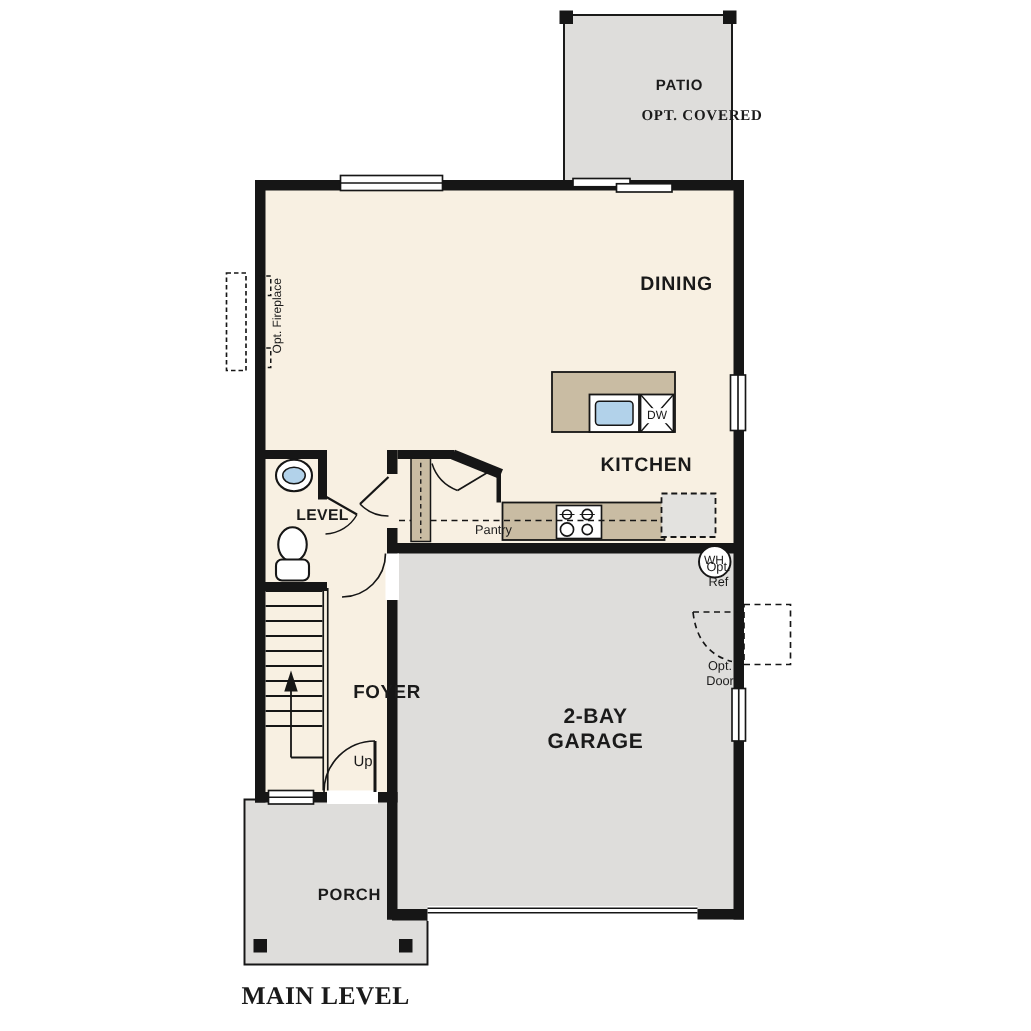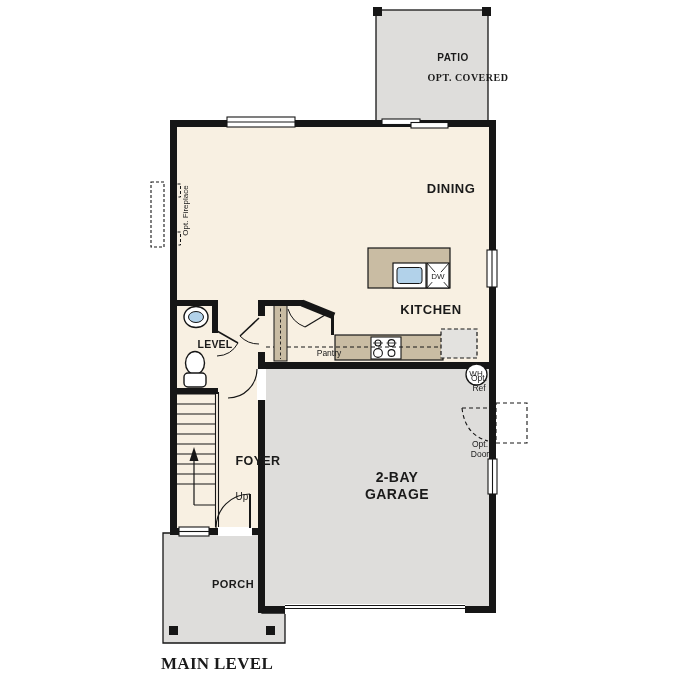--- a/index.html
+++ b/index.html
@@ -15,23 +15,23 @@
   .lbl.wrap { white-space:normal; }
   .b { font-weight:bold; }
   .patio-name  { left:433px; top:58px;  font-size:10px; letter-spacing:.5px; }
   .patio-note  { left:448px; top:78px;  font-size:10px; letter-spacing:.5px;font-family:Liberation Serif, serif; }
   .great-room  { left:278px; top:215px; font-size:13.5px; width:72px; letter-spacing:.4px; }
   .dining      { left:431px; top:189px; font-size:13px; letter-spacing:.5px; }
   .kitchen     { left:411px; top:310px; font-size:13px; letter-spacing:.5px; }
   .pwdr        { left:195px; top:344px; font-size:10.5px; letter-spacing:.2px; }
   .pantry      { left:309px; top:353px; font-size:8.5px; }
   .foyer       { left:238px; top:462px; font-size:12.5px; letter-spacing:.4px; }
-  .up          { left:222px; top:497px; font-size:10px; }
+  .up          { left:222px; top:509px; font-size:10px; }
   .garage      { left:377px; top:486px; font-size:14px; width:82px; letter-spacing:.4px; }
-  .porch       { left:213px; top:585px; font-size:11px; letter-spacing:.5px; }
+  .porch       { left:213px; top:598px; font-size:11px; letter-spacing:.5px; }
   .wh          { left:456px; top:374px; font-size:8px;text-align:center; }
   .dw          { left:438px; top:277px; font-size:8px; background:#ffffff; padding:0 1px;text-align:right; }
   .opt-ref     { left:459px; top:343px; font-size:8.5px; width:26px;margin-top:40px; }
   .opt-door    { left:460px; top:449px; font-size:8.5px; width:30px; }
   .opt-fire    {
     position:absolute; left:152px; top:204px; width:70px; height:13px;
     transform:rotate(-90deg); font-size:8px; color:var(--ink); text-align:center;
   }
   .main-level  {
     position:absolute; left:161px; top:654px; font-size:17px; font-weight:bold;

